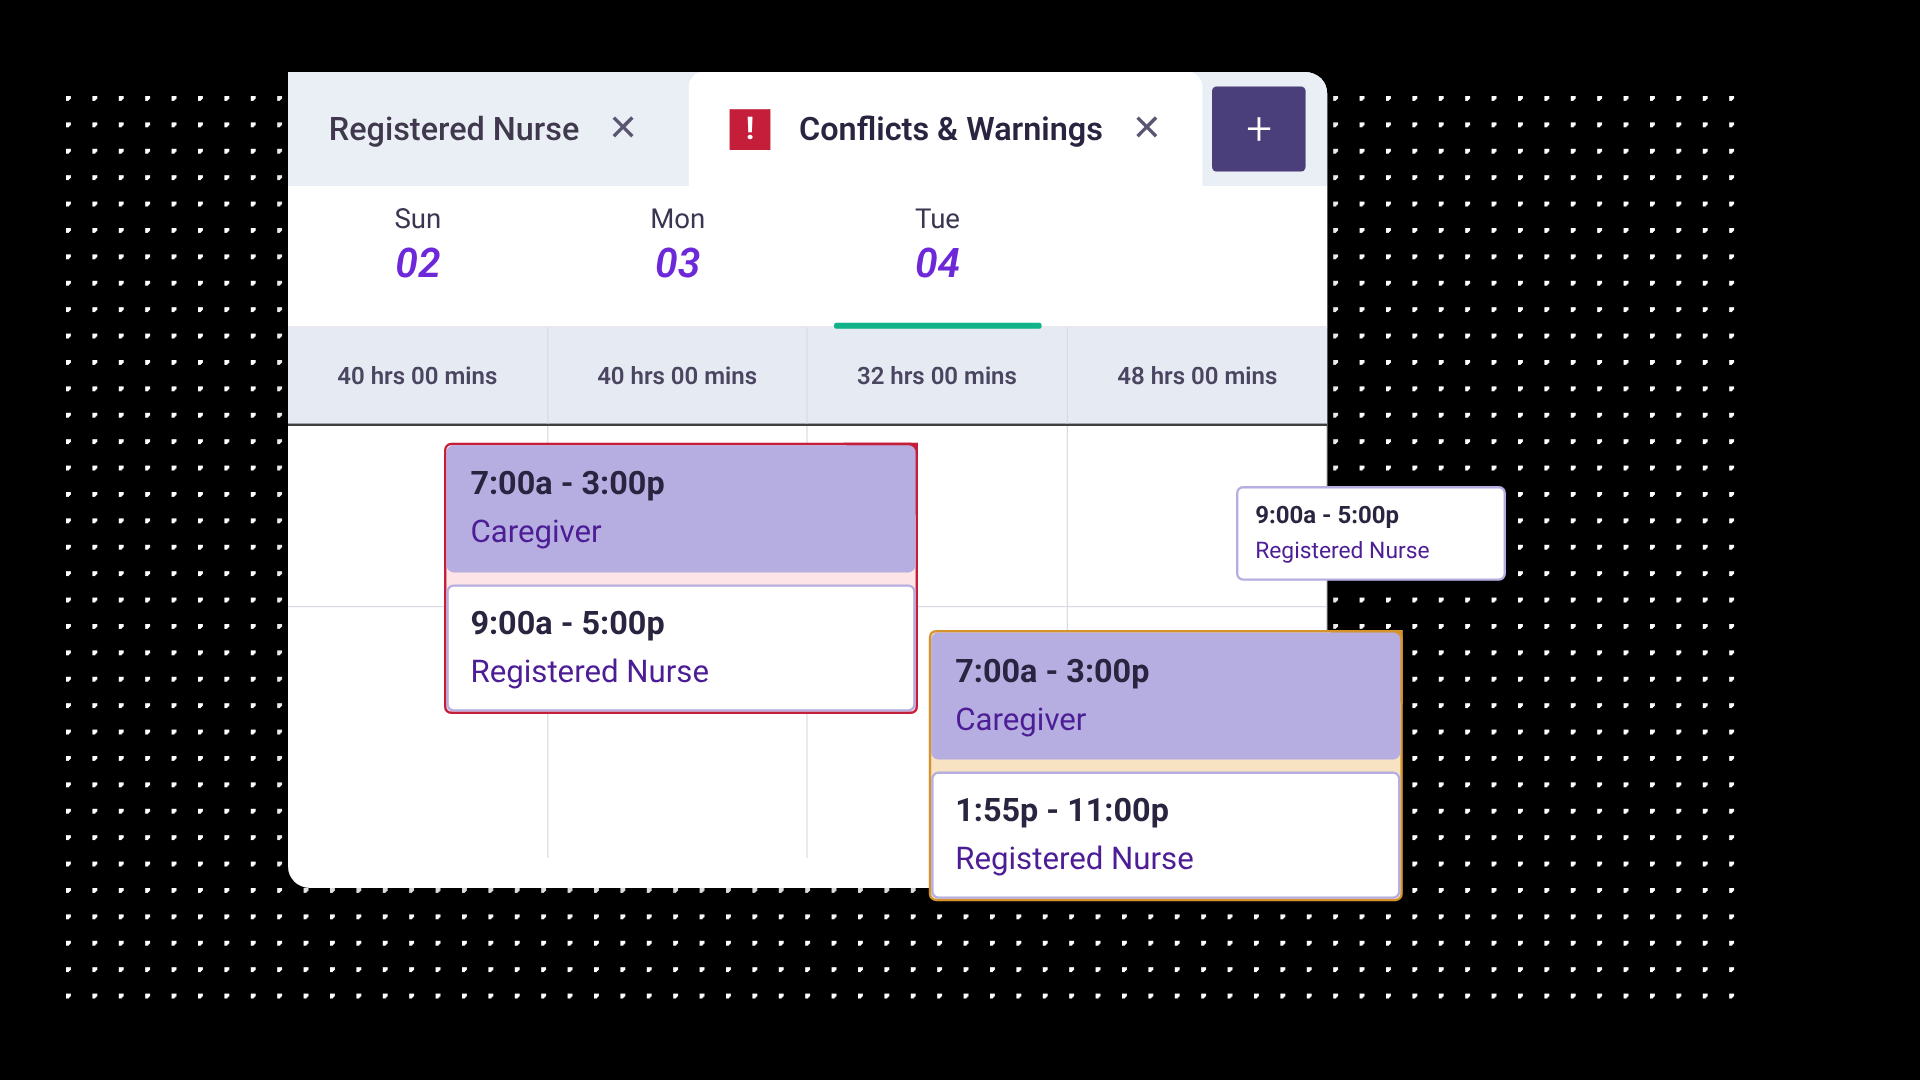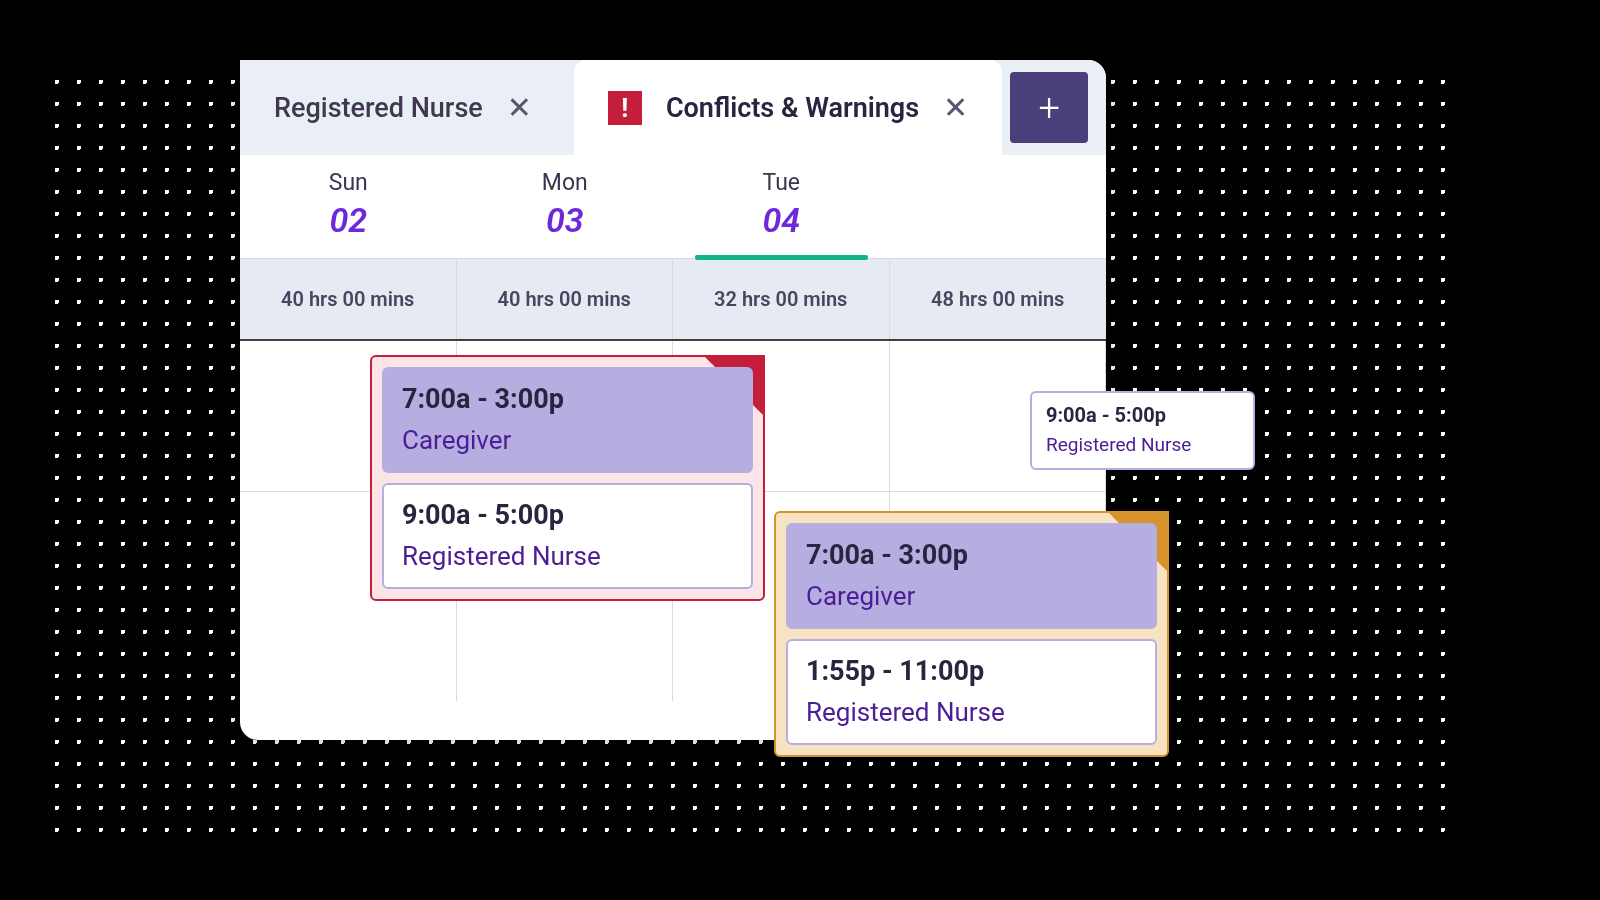--- a/index.html
+++ b/index.html
@@ -100,21 +100,21 @@
 
   
   .day-header {
     display: grid;
     grid-template-columns: repeat(4, 1fr);
     background: #fff;
     border-bottom: 1px solid #d8dbe3;
   }
   .day-col {
     text-align: center;
-    padding: 14px 0 18px;
+    padding: 14px 0 32px;
     position: relative;
   }
   .day-name { font-size: 23px; color: #3a3550; font-weight: 400; }
   .day-num  { font-size: 34px; color: #6d28d9; font-weight: 600; margin-top: 4px; font-style: italic;}
   .today-underline {
     position: absolute;
     bottom: -2px;
     left: 10%;
     width: 80%;
     height: 5px;
@@ -156,21 +156,20 @@
     top: 150px;
     left: 0; right: 0;
     border-top: 1px solid #d8dbe3;
   }
 
   
   .conflict-group {
     position: absolute;
     border: 2.5px solid;
     border-radius: 6px;
-    padding: 10px;
     display: flex;
     flex-direction: column;
     gap: 10px;
   }
   .conflict-red {
     border-color: #c41e3a;
     background: #fde4e7;
   }
   .conflict-orange {
     border-color: #d6922d;

